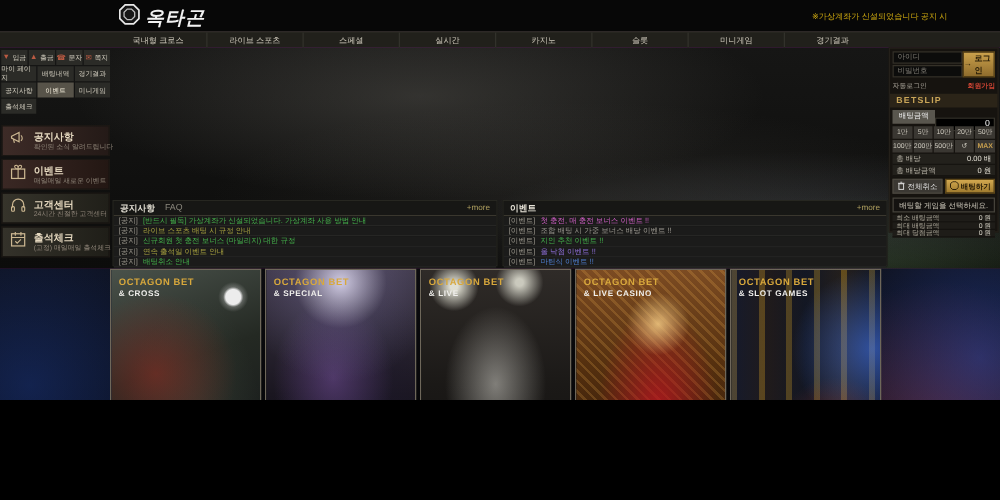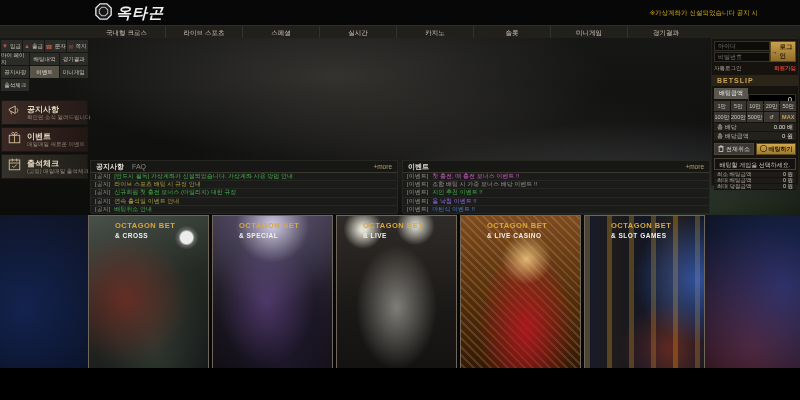--- a/index.html
+++ b/index.html
@@ -1,17 +1,17 @@
 <!DOCTYPE html>
 <html><head>
 <meta charset="utf-8">
 <style>
   html,body{margin:0;padding:0;background:#000;}
   *{box-sizing:border-box;font-family:"Liberation Sans","DejaVu Sans",sans-serif;}
-  #stage{position:relative;width:800px;height:368px;background:#701a75;overflow:hidden;}
+  #stage{position:relative;width:800px;height:320px;background:#701a75;overflow:hidden;}
   .abs{position:absolute;}
 
   
   .topbar{left:0;top:0;width:800px;height:25px;background:#070707;}
   .logo{left:95px;top:3px;display:flex;align-items:center;gap:4px;cursor:pointer;}
   .logo-text{color:#f2f2f2;font-weight:bold;font-size:15px;letter-spacing:1px;font-style:italic;}
   .ticker{right:42px;top:9px;font-size:6.5px;color:#d2ac10;}
   .nav{left:0;top:25px;width:800px;height:13px;background:#21201b;border-top:1px solid #2e2d27;display:flex;padding-left:88px;}
   .nav-item{width:77px;height:13px;line-height:13px;text-align:center;color:#cfcabc;font-size:6.5px;border-left:1px solid #32312b;cursor:pointer;}
   .nav-item:first-child{border-left:none;}
@@ -89,21 +89,21 @@
 
   
   .cards-bg{left:0;top:215px;width:800px;height:170px;
     background:
       radial-gradient(circle at 3% 55%, rgba(40,85,205,.35), transparent 22%),
       radial-gradient(circle at 98% 42%, rgba(55,95,225,.42), transparent 18%),
       radial-gradient(circle at 94% 78%, rgba(205,55,40,.38), transparent 16%),
       linear-gradient(180deg,#0b0b0e,#050507);}
   .cards{left:88px;top:215px;display:flex;gap:3px;}
   .card{width:121px;height:168px;border:1px solid #6e675a;position:relative;cursor:pointer;overflow:hidden;}
-  .card .cap{position:absolute;left:6px;top:5px;z-index:2;margin-left:20px;}
+  .card .cap{position:absolute;left:6px;top:5px;z-index:2;}
   .card .brand{color:#d8a83c;font-size:7.5px;font-weight:bold;letter-spacing:.5px;}
   .card .sub{color:#f0efec;font-size:6.5px;font-weight:bold;margin-top:2px;letter-spacing:.5px;}
   .cimg{position:absolute;inset:0;}
   .c1{background:
       radial-gradient(circle at 82% 13%, #ececec 0 6px, rgba(230,230,230,.25) 8px, transparent 12px),
       radial-gradient(ellipse at 30% 50%, rgba(150,45,35,.55), transparent 55%),
       radial-gradient(ellipse at 55% 80%, rgba(60,70,58,.6), transparent 60%),
       linear-gradient(160deg,#49514a,#242923 45%,#141719);}
   .c2{background:
       radial-gradient(circle at 50% 6%, rgba(235,230,255,.85), rgba(130,120,170,.25) 22%, transparent 48%),
@@ -207,20 +207,33 @@
             <rect x="3" y="7" width="14" height="10" fill="none" stroke="#cdb892" stroke-width="1.3"></rect>
             <line x1="10" y1="7" x2="10" y2="17" stroke="#cdb892" stroke-width="1.2"></line>
             <path d="M10 7 C6 7 5 3 8 3 C10 3 10 7 10 7 C10 7 10 3 12 3 C15 3 14 7 10 7" fill="none" stroke="#cdb892" stroke-width="1.1"></path>
           </svg>
       </span>
       <span>
         <div class="bt">이벤트</div>
         <div class="bs">매일매일 새로운 이벤트</div>
       </span>
     </div>
+    <div class="banner b3">
+      <span class="bicon">
+        <svg width="15" height="15" viewBox="0 0 20 20">
+            <path d="M4 12 V9 a6 6 0 0 1 12 0 v3" fill="none" stroke="#cdb892" stroke-width="1.3"></path>
+            <rect x="3" y="11" width="3" height="5" rx="1" fill="none" stroke="#cdb892" stroke-width="1.2"></rect>
+            <rect x="14" y="11" width="3" height="5" rx="1" fill="none" stroke="#cdb892" stroke-width="1.2"></rect>
+          </svg>
+      </span>
+      <span>
+        <div class="bt">고객센터</div>
+        <div class="bs">24시간 친절한 고객센터</div>
+      </span>
+    </div>
     <div class="banner b4">
       <span class="bicon">
         <svg width="15" height="15" viewBox="0 0 20 20">
             <rect x="3" y="4" width="14" height="13" fill="none" stroke="#cdb892" stroke-width="1.3"></rect>
             <line x1="3" y1="8" x2="17" y2="8" stroke="#cdb892" stroke-width="1.2"></line>
             <line x1="7" y1="2" x2="7" y2="6" stroke="#cdb892" stroke-width="1.2"></line>
             <line x1="13" y1="2" x2="13" y2="6" stroke="#cdb892" stroke-width="1.2"></line>
             <path d="M7 12 l2 2 l4 -4" fill="none" stroke="#cdb892" stroke-width="1.2"></path>
           </svg>
       </span>

